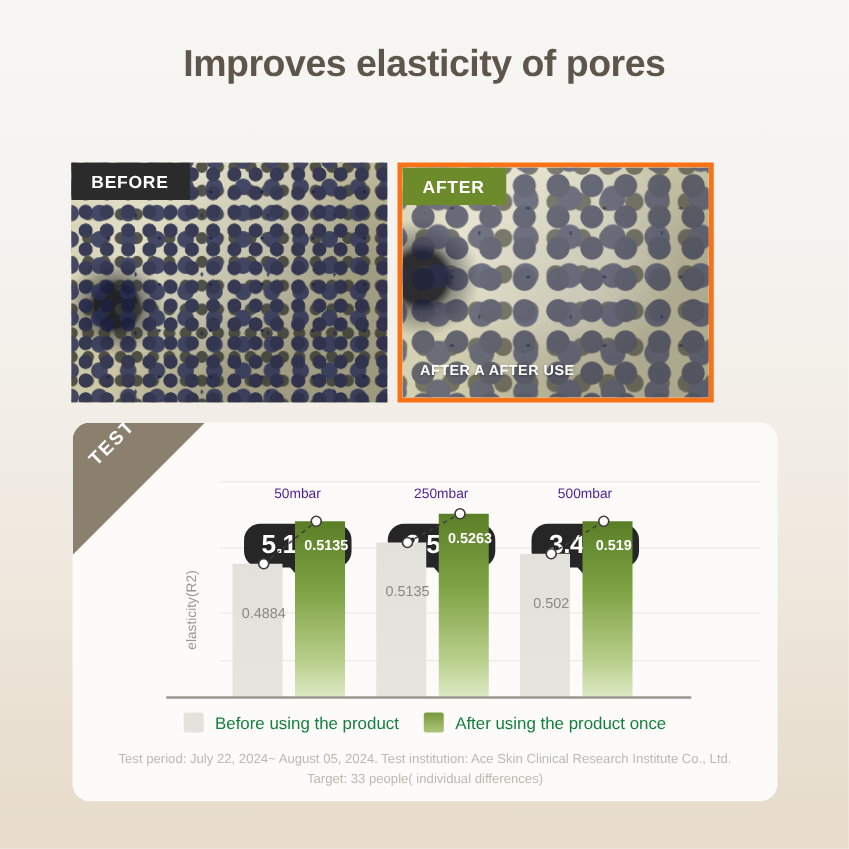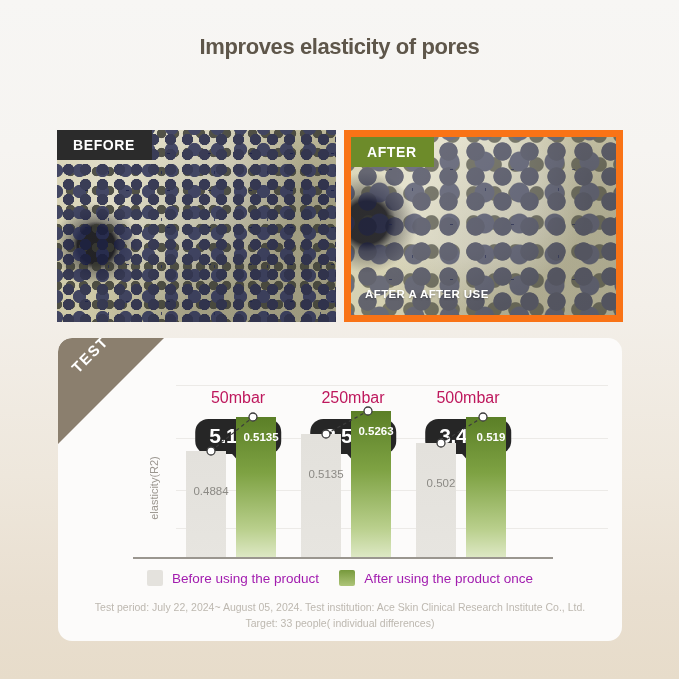--- a/index.html
+++ b/index.html
@@ -21,21 +21,21 @@
     position: relative;
     overflow: hidden;
   }
 
   
   .header {
     padding-top: 33px;
     text-align: center;
   }
   .title {
-    font-size: 22px;
+    font-size: 30px;
     font-weight: 700;
     color: #5e564a;
     letter-spacing: -0.4px;
     line-height: 1.25;
   }
   .subtitle {
     margin-top: 12px;
     font-size: 21px;
     font-weight: 700;
     color: #1d1d1d;
@@ -47,26 +47,26 @@
     position: absolute;
     top: 130px;
     left: 57px;
     width: 566px;
     height: 192px;
     display: flex;
     gap: 8px;
   }
   .photo {
     position: relative;
-    width: 279px;
+    width: 253px;
     height: 192px;
     overflow: hidden;
   }
   .photo.after {
-    border: 7px solid #f97316;
+    border: 4px solid #f97316;
   }
 
   
   .skin {
     position: absolute;
     inset: 0;
     background-color: #cfc9a8;
     background-image:
       radial-gradient(circle at 14% 60%, rgba(25,25,30,0.95) 0 7%, rgba(40,40,45,0.5) 9%, rgba(0,0,0,0) 16%),
       radial-gradient(circle at 40% 25%, rgba(255,255,255,0.30) 0 30%, rgba(0,0,0,0) 60%),
@@ -201,22 +201,22 @@
     position: absolute;
     bottom: 84px;
     width: 104px;
   }
   .group .cat {
     position: absolute;
     top: -168px;
     left: 0;
     width: 104px;
     text-align: center;
-    font-size: 16px;
-    color: #be185d;
+    font-size: 11px;
+    color: #4c1d95;
   }
   .bars {
     position: absolute;
     bottom: 0;
     left: 0;
     width: 104px;
     height: 140px;
   }
   .bar {
     position: absolute;
@@ -290,21 +290,21 @@
     top: 232px;
     display: flex;
     justify-content: center;
     align-items: center;
     gap: 20px;
   }
   .legend-item { display: flex; align-items: center; gap: 9px; }
   .swatch { width: 16px; height: 16px; border-radius: 2px; }
   .swatch.before-sw { background: #e4e2dd; }
   .swatch.after-sw { background: linear-gradient(180deg,#77993c 0%, #aec579 100%); }
-  .legend-label { font-size: 13.5px; color: #a21caf; }
+  .legend-label { font-size: 13.5px; color: #15803d; }
   .legend-label.bold { font-weight: 400; }
 
   .footnote {
     position: absolute;
     left: 22px;
     right: 22px;
     top: 262px;
     text-align: center;
     font-size: 10.5px;
     line-height: 1.5;

